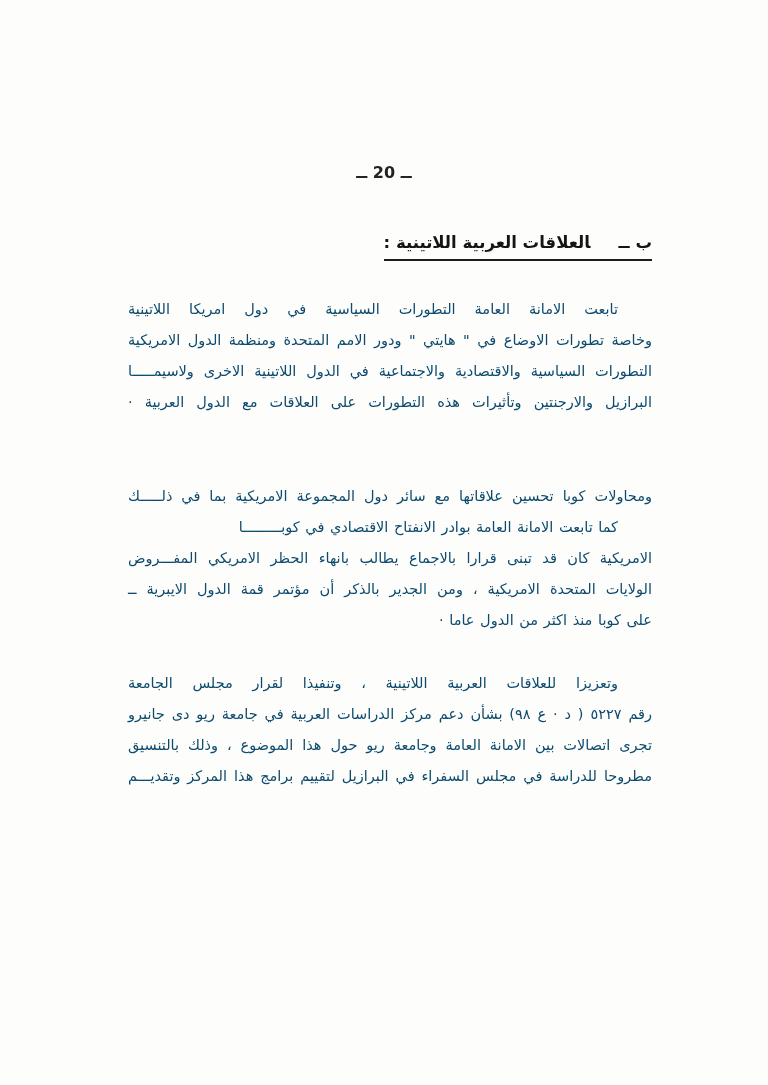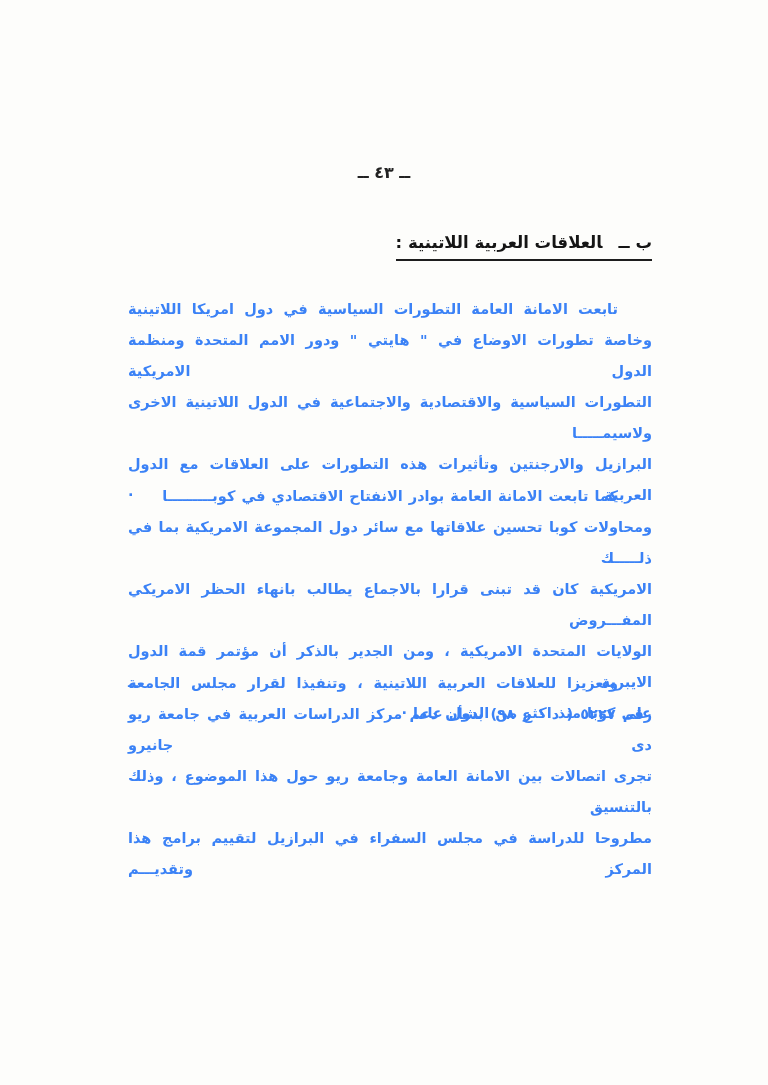--- a/index.html
+++ b/index.html
@@ -33,29 +33,29 @@
     position: absolute;
     top: 233px;
     right: 116px;
     font-size: 16.5px;
     font-weight: 700;
     color: #151515;
     padding-bottom: 7px;
     border-bottom: 2px solid #1d1d1d;
     white-space: nowrap;
   }
-  .heading .h-prefix { margin-left: 16px; }
+  .heading .h-prefix { margin-left: 28px; }
 
   .par {
     position: absolute;
     right: 116px;
     width: 524px;
     font-size: 14.5px;
-    font-weight: 700;
-    color: #3b82f6;
+    font-weight: 400;
+    color: #0c4a6e;
     line-height: 31px;
   }
   .par-1 { top: 294px; }
   .par-2 { top: 481px; }
   .par-3 { top: 668px; }
 
   .line {
     direction: rtl;
     text-align: justify;
     text-align-last: justify;
@@ -63,36 +63,36 @@
     word-spacing: 1px;
   }
   .line.indent { text-indent: 34px; }
   .line.short { text-align: right; text-align-last: right; }
 </style>
 </head>
 <body>
 
 <div class="page">
 
-  <div class="page-number">ــ  ٤٣  ــ</div>
+  <div class="page-number">ــ  20  ــ</div>
 
   <div class="heading">
     <span class="h-prefix">ب ــ</span><span class="h-title">العلاقات العربية اللاتينية :</span>
   </div>
 
   <div class="par par-1">
     <div class="line indent">تابعت الامانة العامة التطورات السياسية في دول امريكا  اللاتينية</div>
     <div class="line">وخاصة تطورات الاوضاع في " هايتي " ودور الامم المتحدة ومنظمة الدول الامريكية</div>
     <div class="line">التطورات السياسية والاقتصادية والاجتماعية في الدول اللاتينية الاخرى ولاسيمـــــا</div>
     <div class="line">البرازيل والارجنتين وتأثيرات هذه التطورات على العلاقات مع الدول العربية ·</div>
   </div>
 
   <div class="par par-2">
+    <div class="line">ومحاولات كوبا  تحسين علاقاتها  مع سائر دول المجموعة الامريكية بما في ذلـــــك</div>
     <div class="line indent short">كما  تابعت الامانة العامة بوادر الانفتاح الاقتصادي في كوبـــــــــا</div>
-    <div class="line">ومحاولات كوبا  تحسين علاقاتها  مع سائر دول المجموعة الامريكية بما في ذلـــــك</div>
     <div class="line">الامريكية كان قد تبنى قرارا بالاجماع يطالب بانهاء الحظر الامريكي المفـــروض</div>
     <div class="line">الولايات المتحدة الامريكية ، ومن الجدير بالذكر أن مؤتمر قمة الدول الايبرية ــ</div>
     <div class="line short">على كوبا  منذ اكثر من الدول عاما ·</div>
   </div>
 
   <div class="par par-3">
     <div class="line indent">وتعزيزا للعلاقات العربية اللاتينية ، وتنفيذا لقرار مجلس الجامعة</div>
     <div class="line">رقم ٥٢٢٧ ( د · ع ٩٨) بشأن دعم مركز الدراسات العربية في جامعة ريو دى جانيرو</div>
     <div class="line">تجرى اتصالات بين الامانة العامة وجامعة ريو حول هذا الموضوع ، وذلك بالتنسيق</div>
     <div class="line">مطروحا للدراسة في مجلس السفراء في البرازيل لتقييم برامج هذا المركز وتقديـــم</div>

